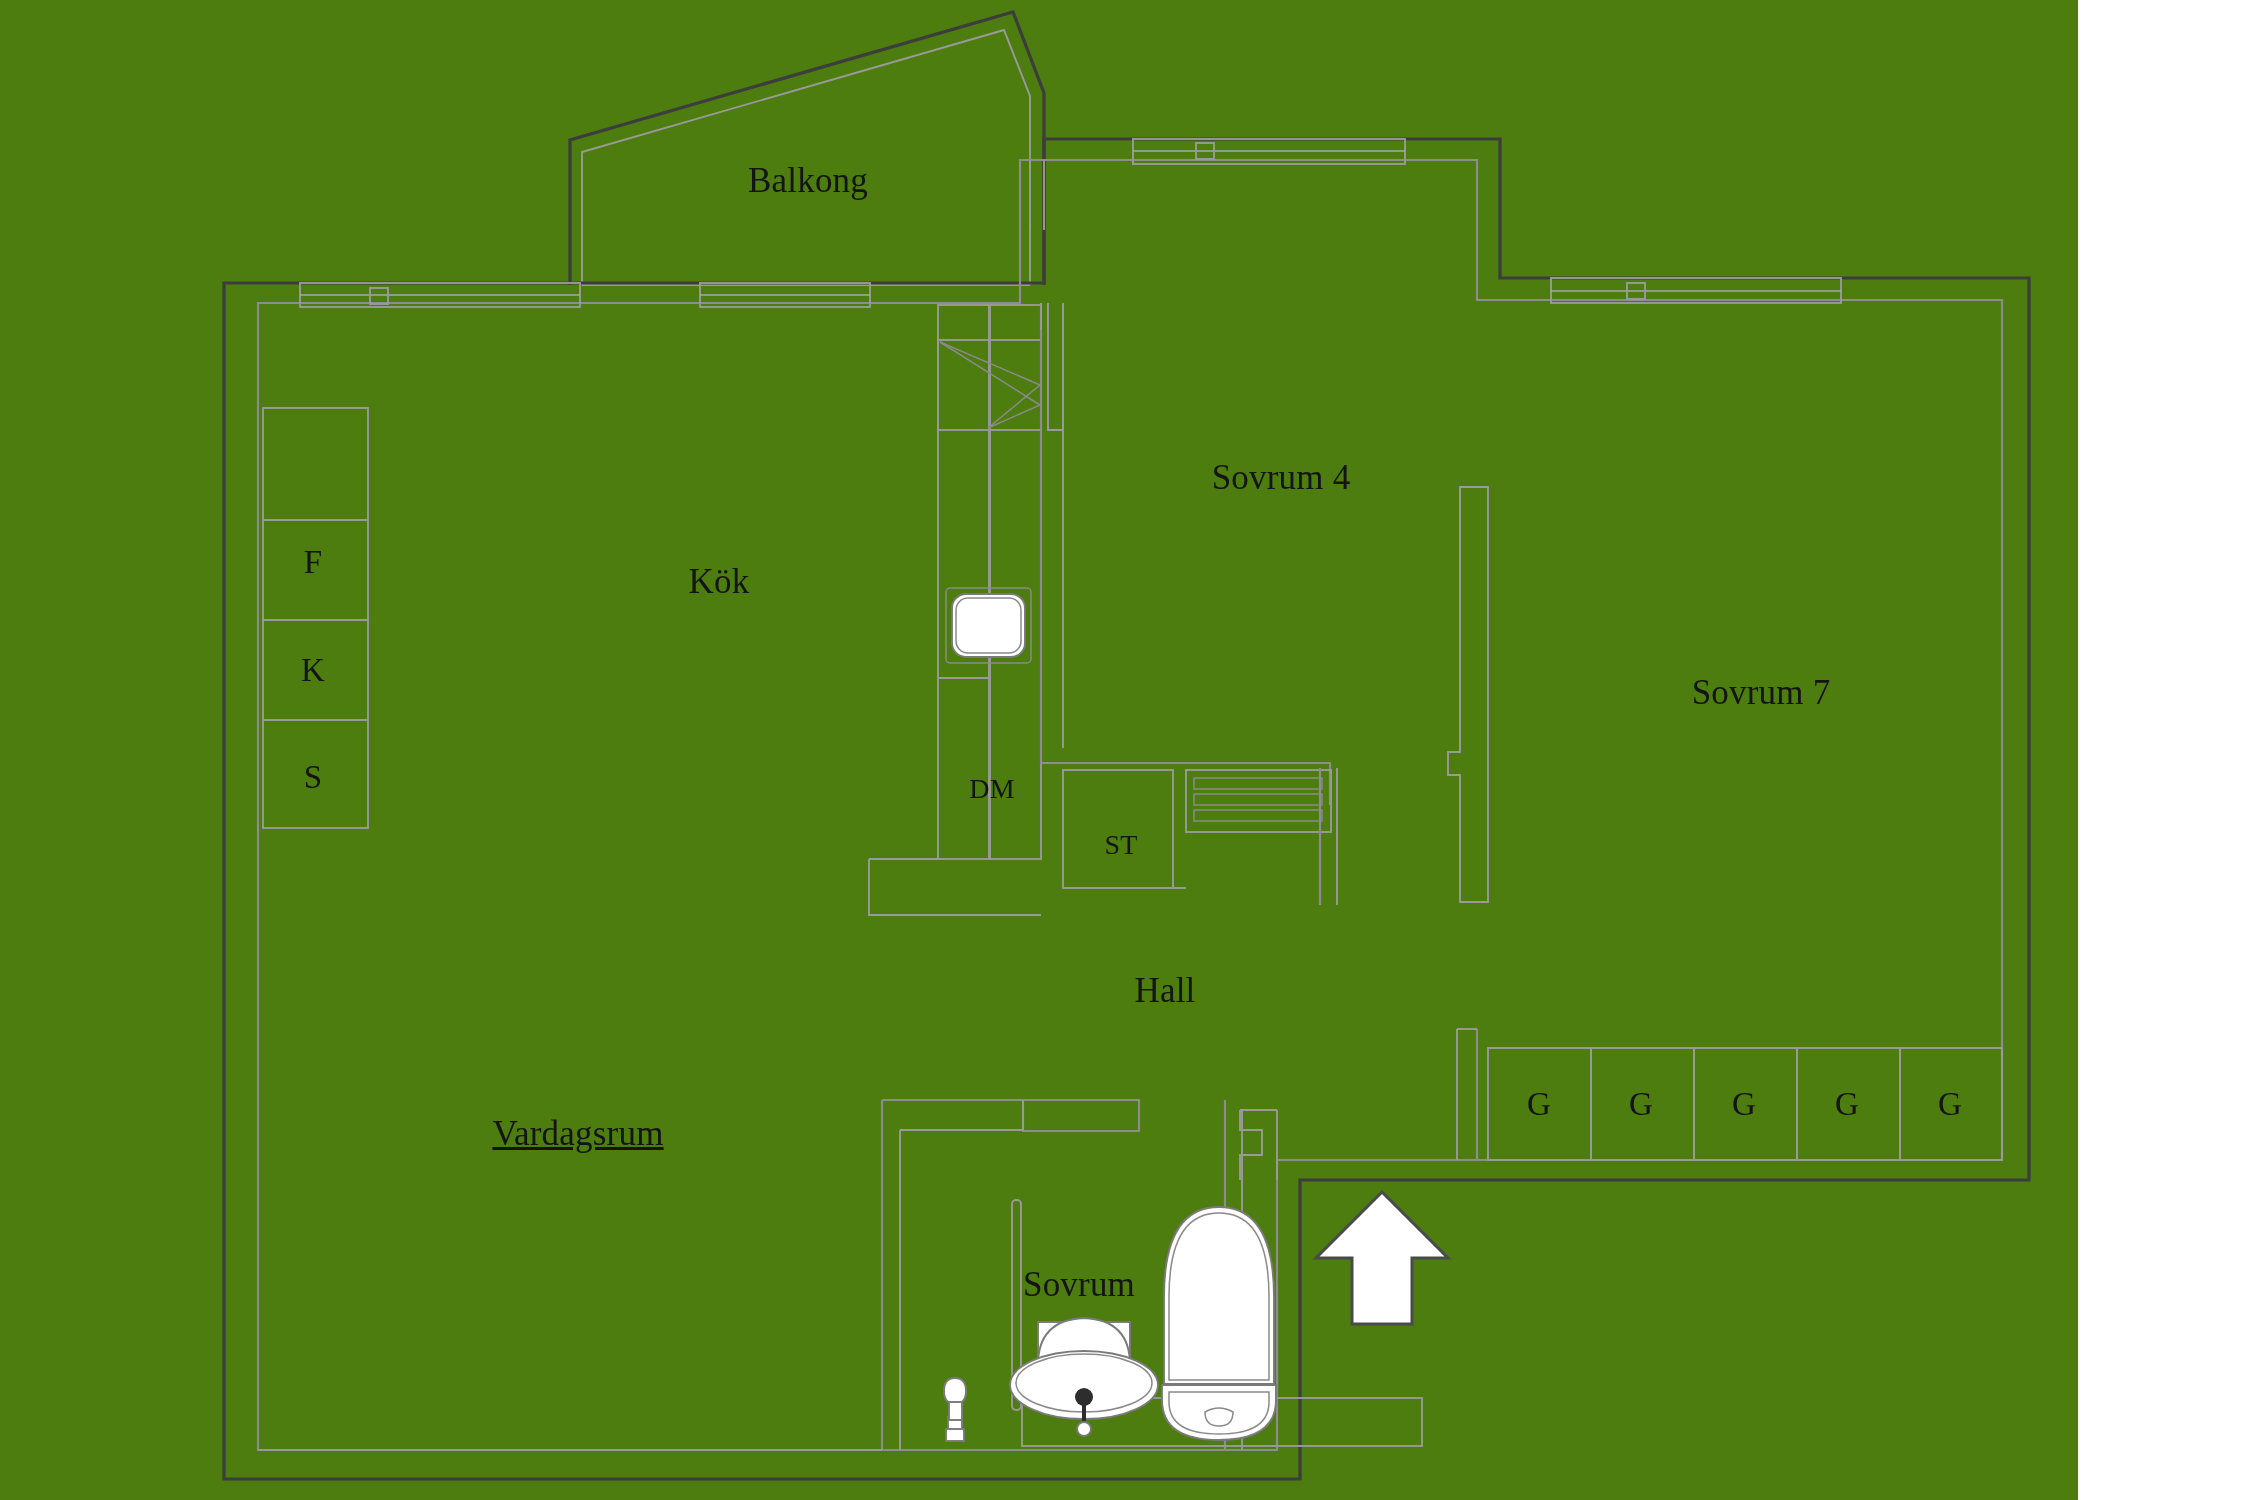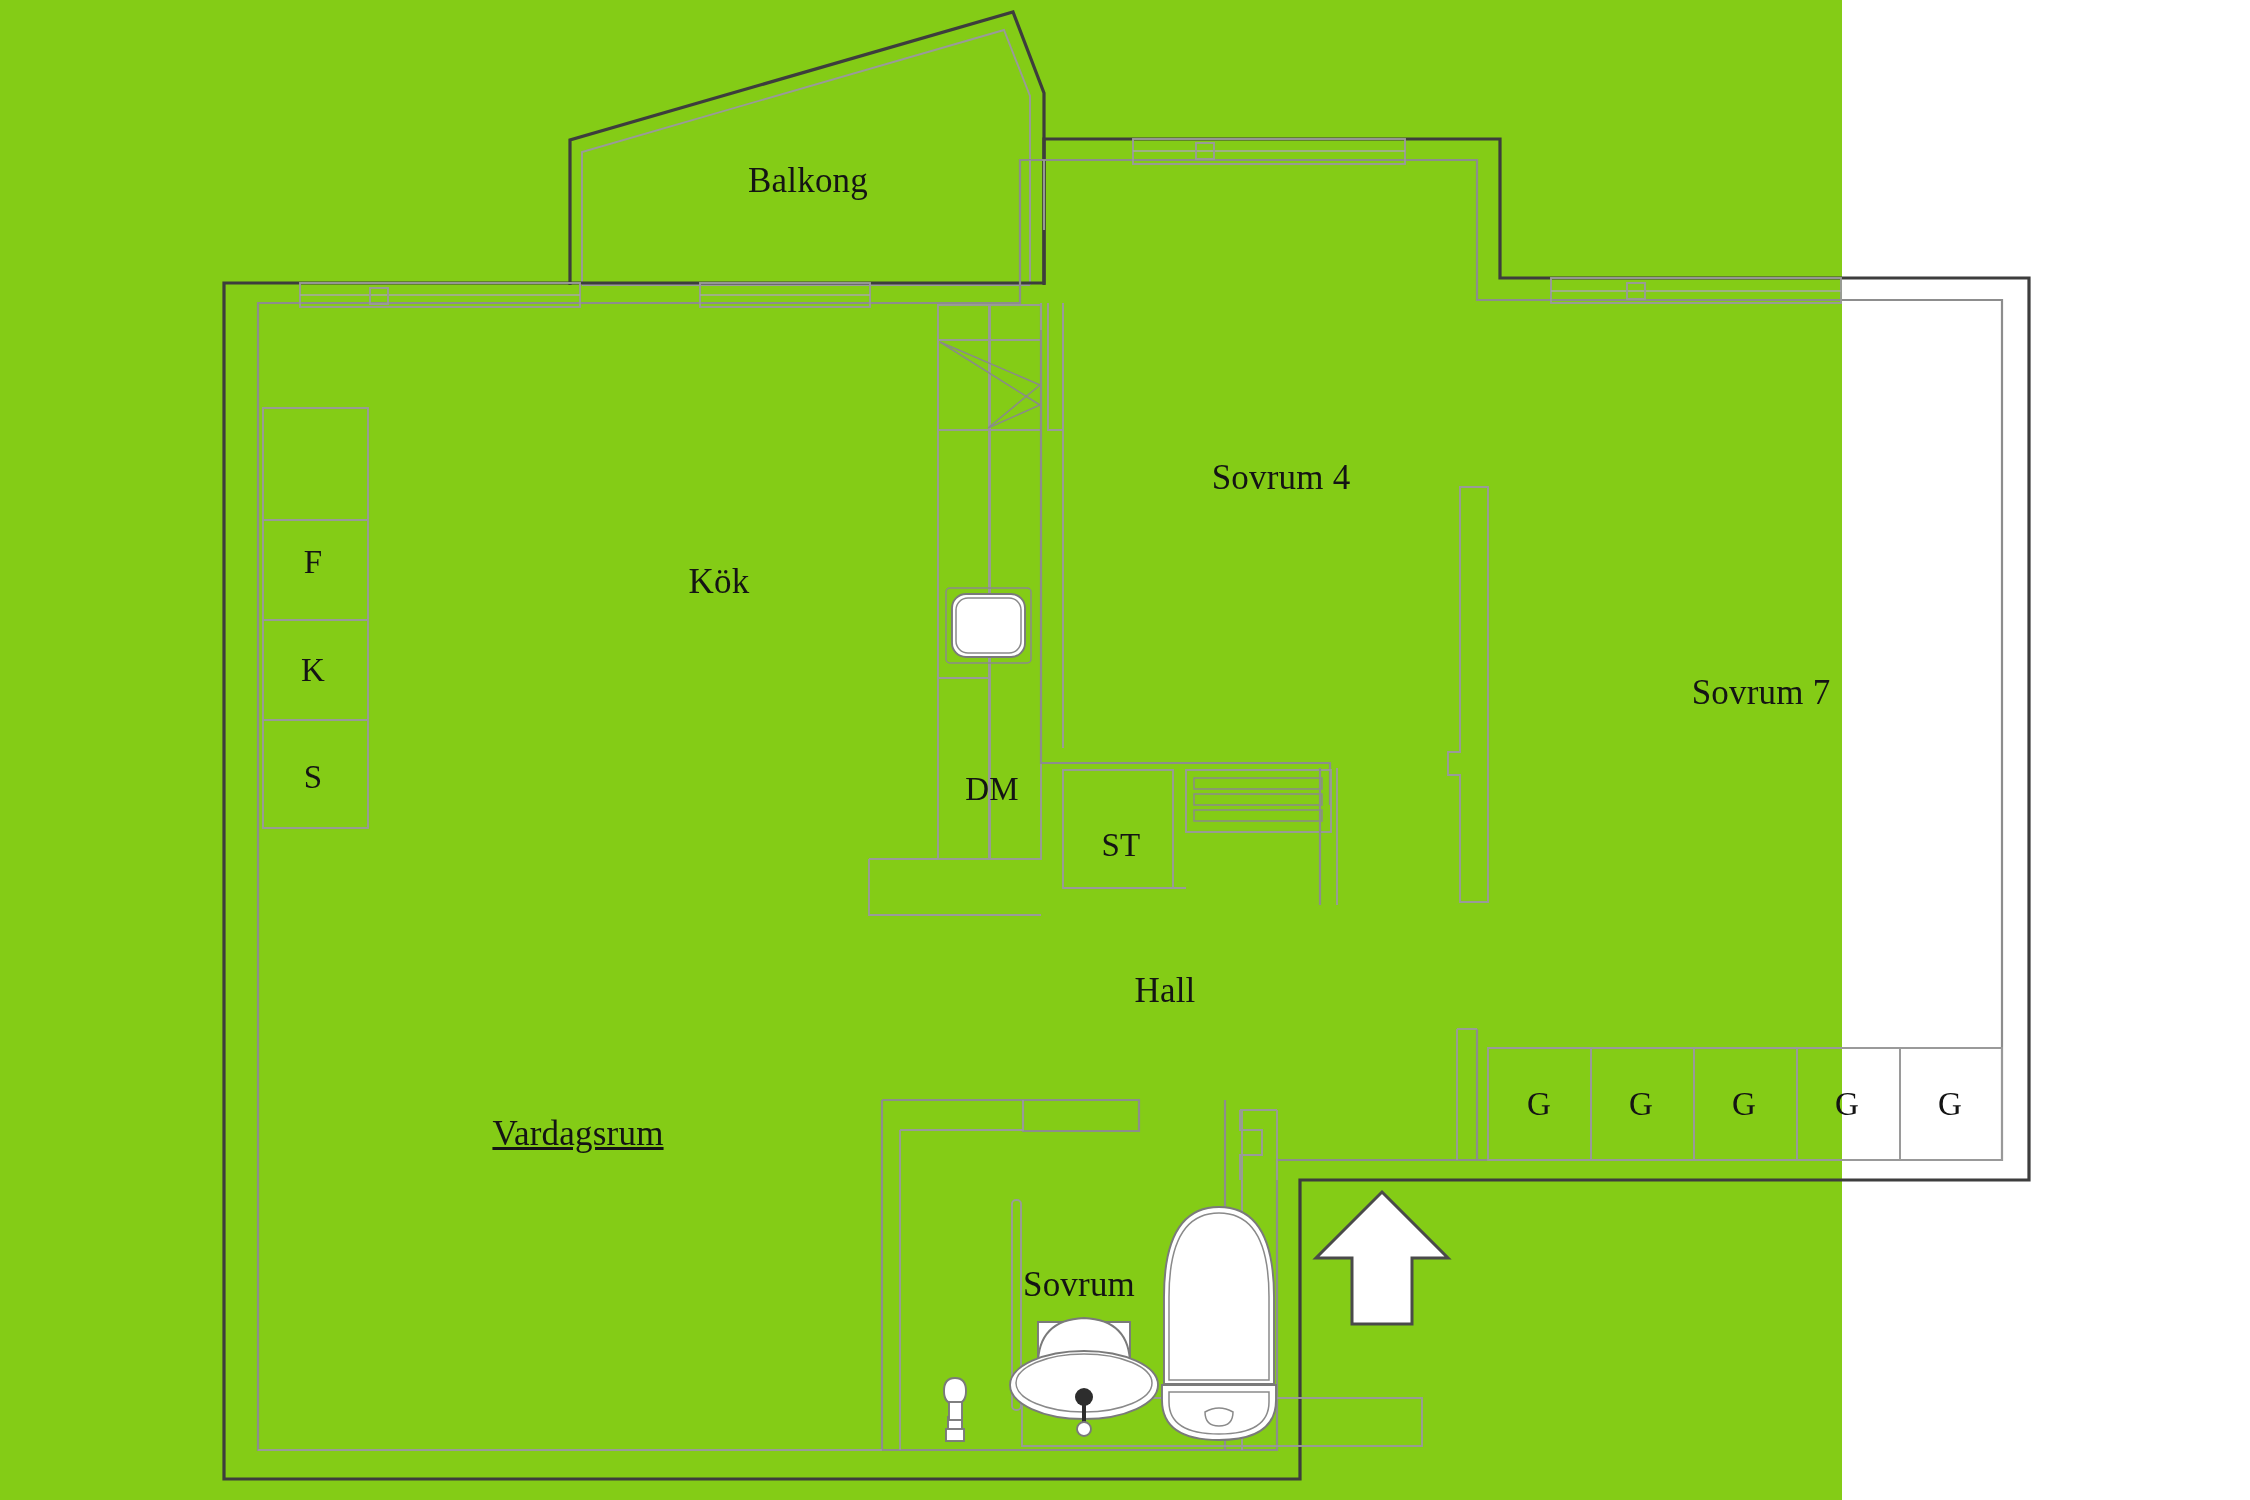--- a/index.html
+++ b/index.html
@@ -8,23 +8,23 @@
     background: #ffffff;
   }
   body {
     width: 2250px;
     height: 1500px;
     overflow: hidden;
     font-family: "Liberation Serif", "DejaVu Serif", serif;
   }
   #plan-root {
     position: relative;
-    width: 1842px;
+    width: 2078px;
     height: 1500px;
-    background: #84cc16;
+    background: #4d7c0f;
   }
   svg#floorplan {
     position: absolute;
     top: 0; left: 0;
     width: 2250px;
     height: 1500px;
     display: block;
   }
   .wall-outer   { fill: none; stroke: #3d3d3d; stroke-width: 3.2; stroke-linejoin: miter; }
   .wall-inner   { fill: none; stroke: #8d8d8d; stroke-width: 2.2; stroke-linejoin: miter; }
@@ -38,21 +38,21 @@
     position: absolute;
     color: #141414;
     font-family: "Liberation Serif", "DejaVu Serif", serif;
     font-weight: 400;
     white-space: nowrap;
     transform: translate(-50%, -50%);
     letter-spacing: 0.2px;
     pointer-events: none;
   }
   .lbl-room   { font-size: 35px; }
-  .lbl-small  { font-size: 33px; text-align: center; }
+  .lbl-small  { font-size: 28px; text-align: center; }
   .lbl-box    { font-size: 33px; }
 </style>
 </head>
 <body>
 
 <div id="plan-root">
 
   <svg id="floorplan" viewBox="0 0 2250 1500">
 
     <g>

